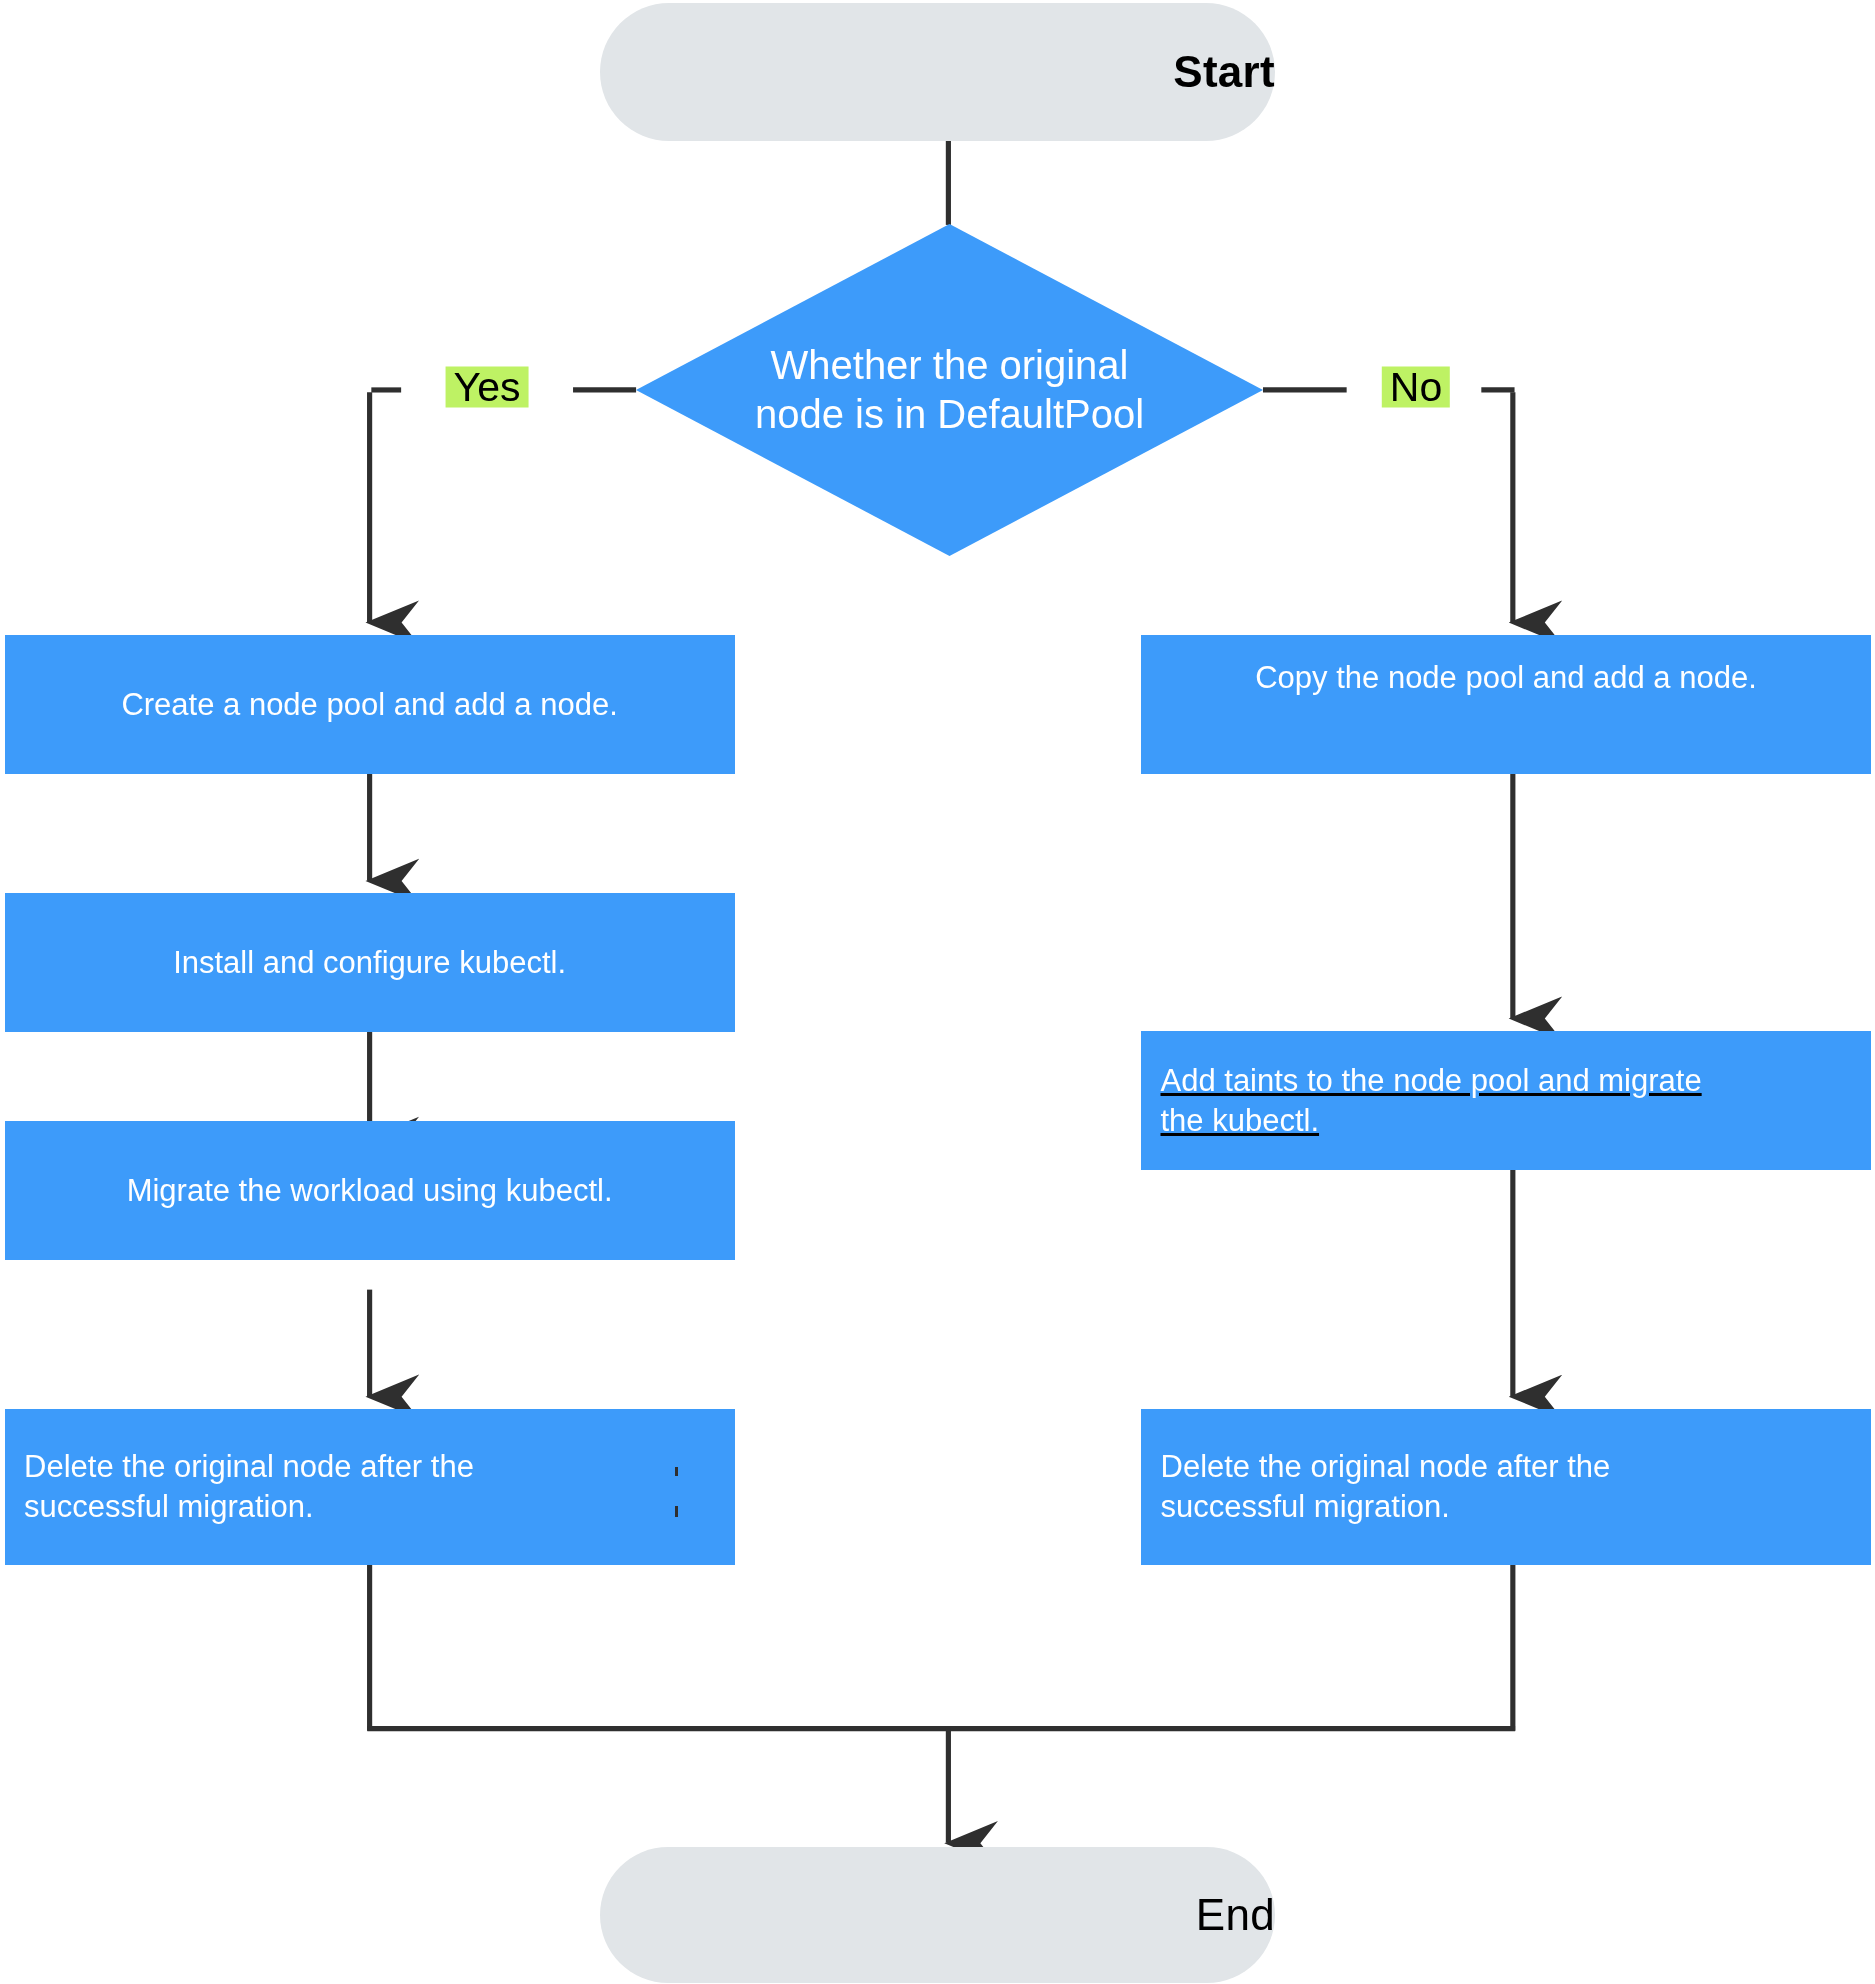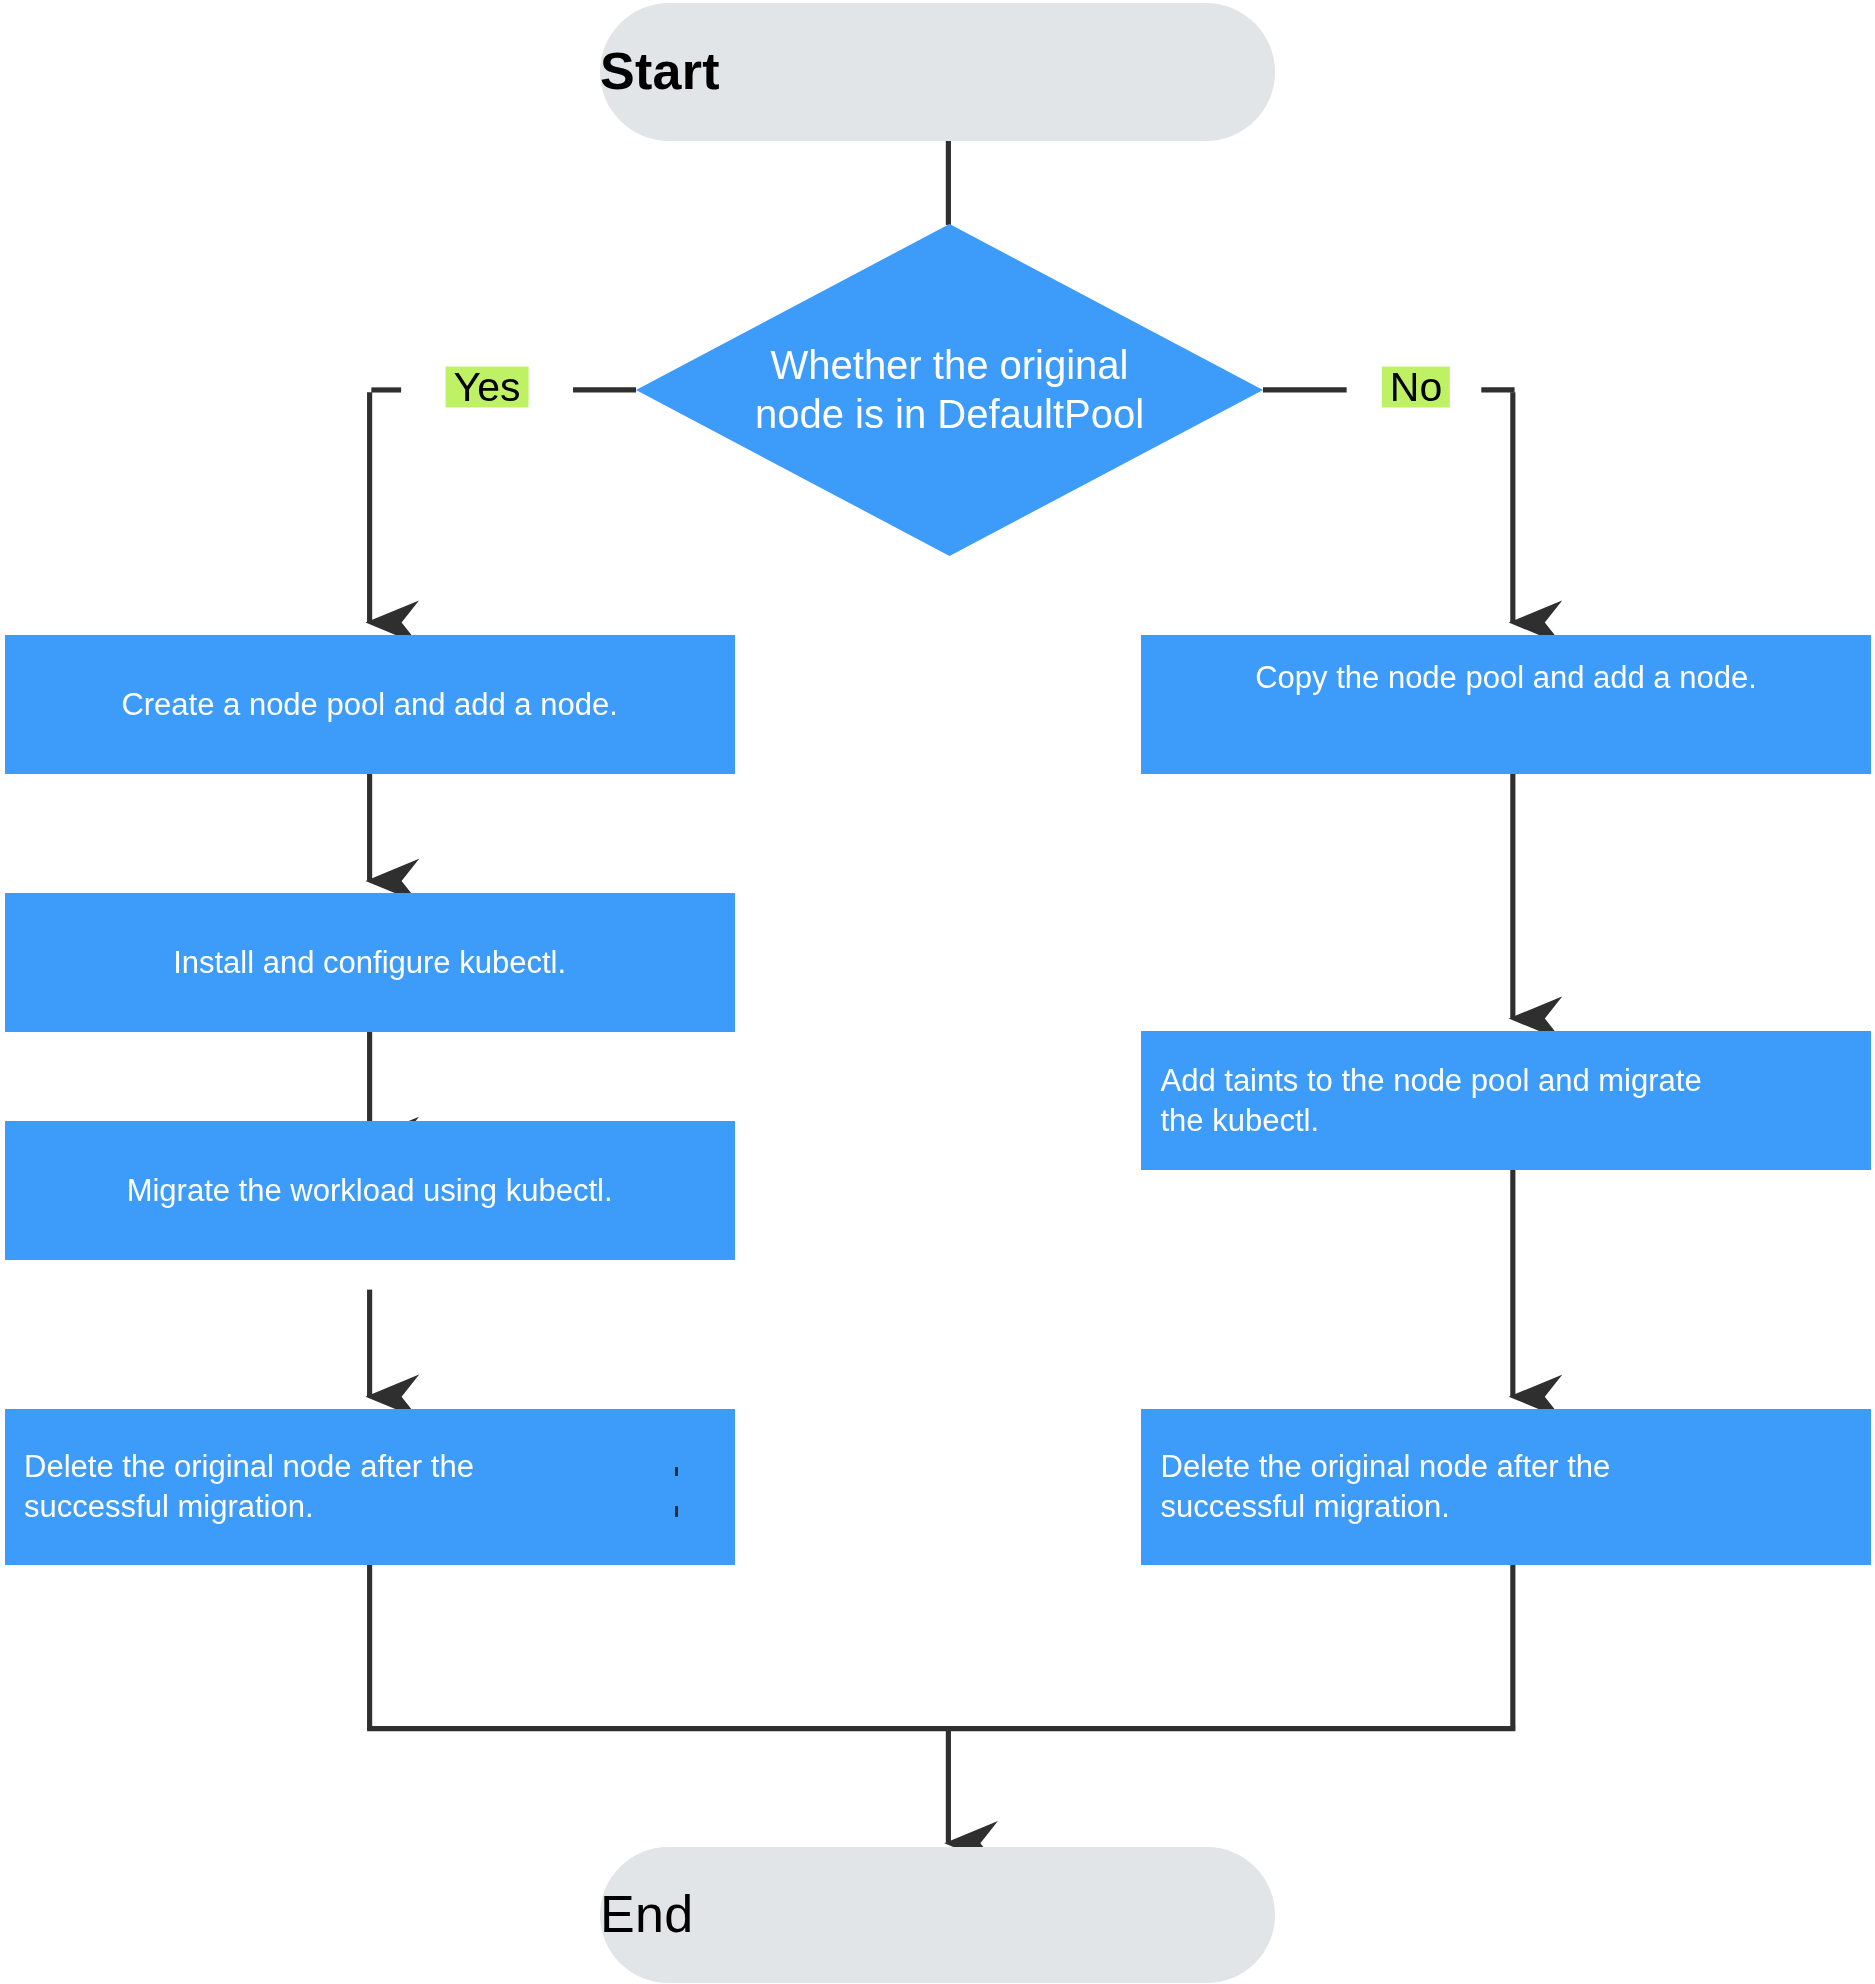--- a/index.html
+++ b/index.html
@@ -24,25 +24,25 @@
     top: 0;
     width: 1875px;
     height: 1985px;
   }
 
   
   .terminator {
     position: absolute;
     display: flex;
     align-items: center;
-    justify-content: flex-start;
+    justify-content: flex-end;
     background: #e1e5e8;
     border-radius: 69px;
     color: #000000;
-    font-size: 52px;
+    font-size: 44px;
     font-weight: 700;
     letter-spacing: 0.3px;
     line-height: 1.1;
     text-align: center;
   }
 
   
   .decision-wrap {
     position: absolute;
   }
@@ -186,21 +186,21 @@
     </div>
   </div>
 
   <span class="artifact" style="left:675px; top:1467px; width:2.9px; height:9.2px;"></span>
   <span class="artifact" style="left:675px; top:1506px; width:3.4px; height:11px;"></span>
 
   <div class="process align-top" style="left:1141px; top:635px; width:730px; height:139px;">
     <div class="process-label centered">Copy the node pool and add a node.</div>
   </div>
 
-  <div class="process" style="left:1141px; top:1031px; width:730px; height:139px;">
+  <div class="process" style="left:1141px; top:1031px; width:730px; height:139px;text-decoration:underline;">
     <div class="process-label">
       <div>Add taints to the node pool and migrate</div>
       <div>the kubectl.</div>
     </div>
   </div>
 
   <div class="process" style="left:1141px; top:1409px; width:730px; height:156px;">
     <div class="process-label">
       <div>Delete the original node after the</div>
       <div>successful migration.</div>

